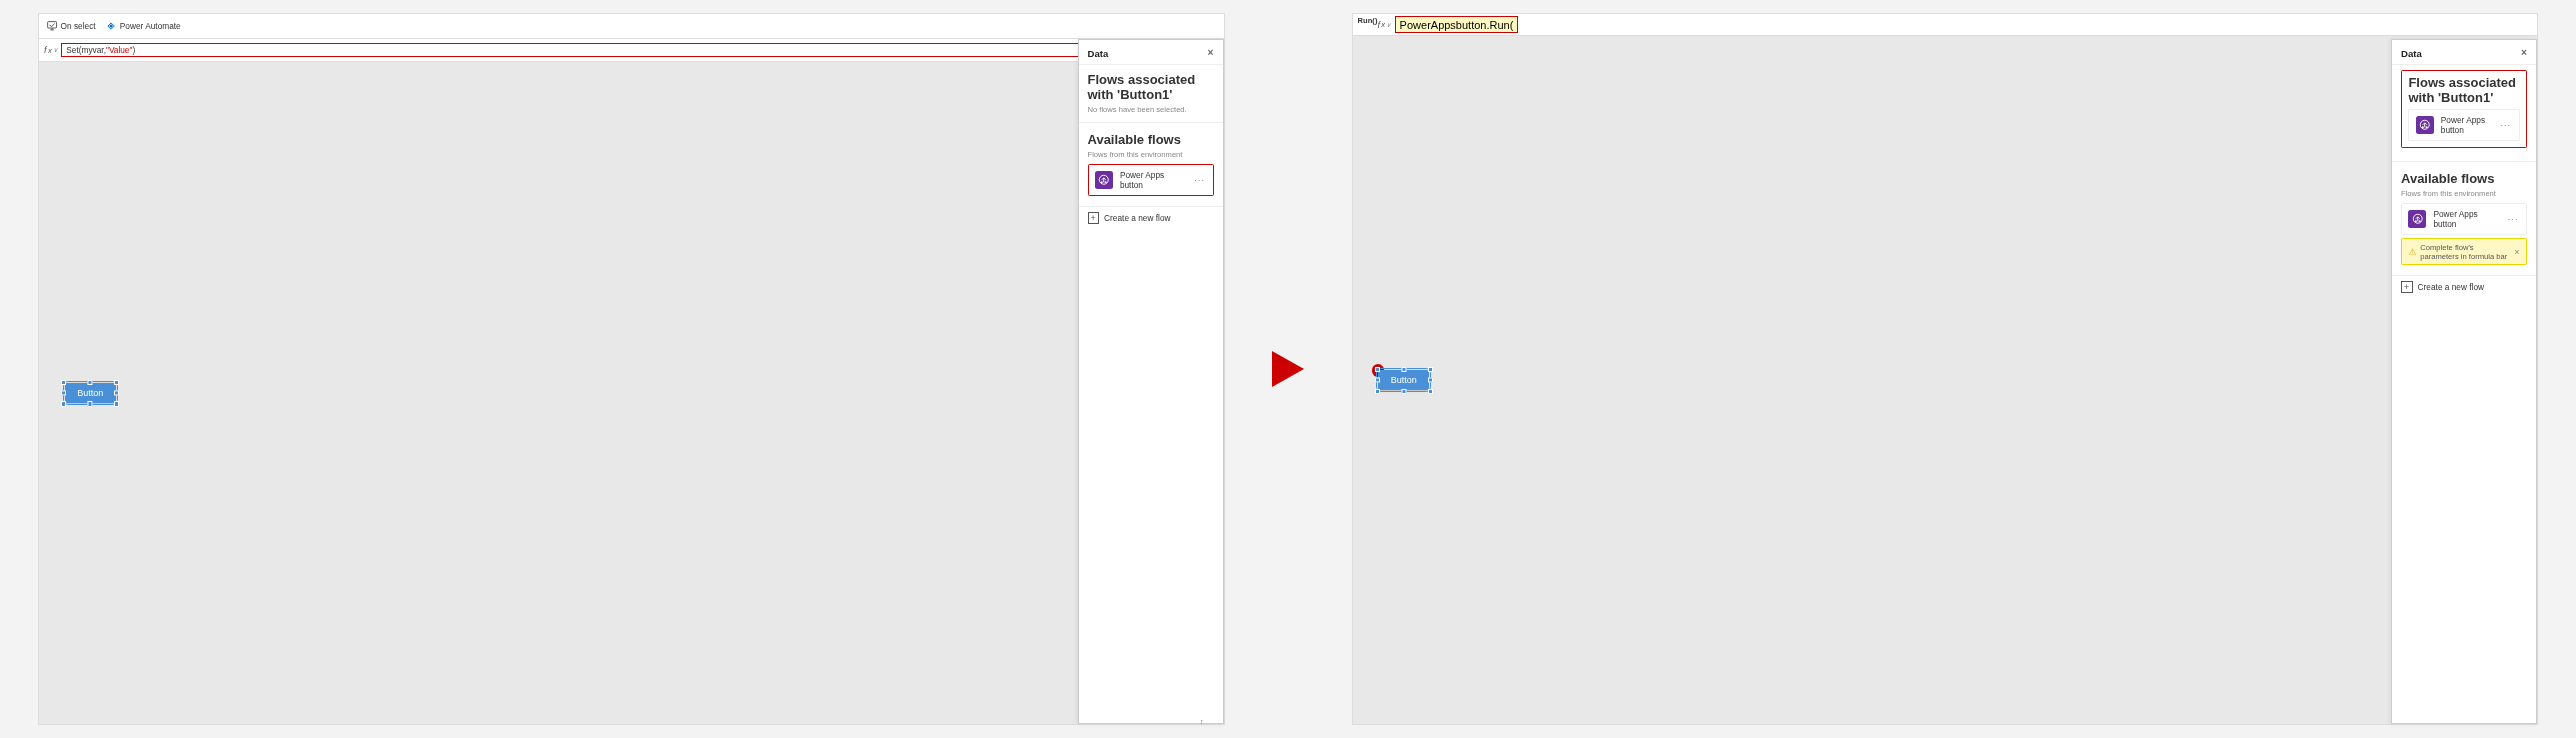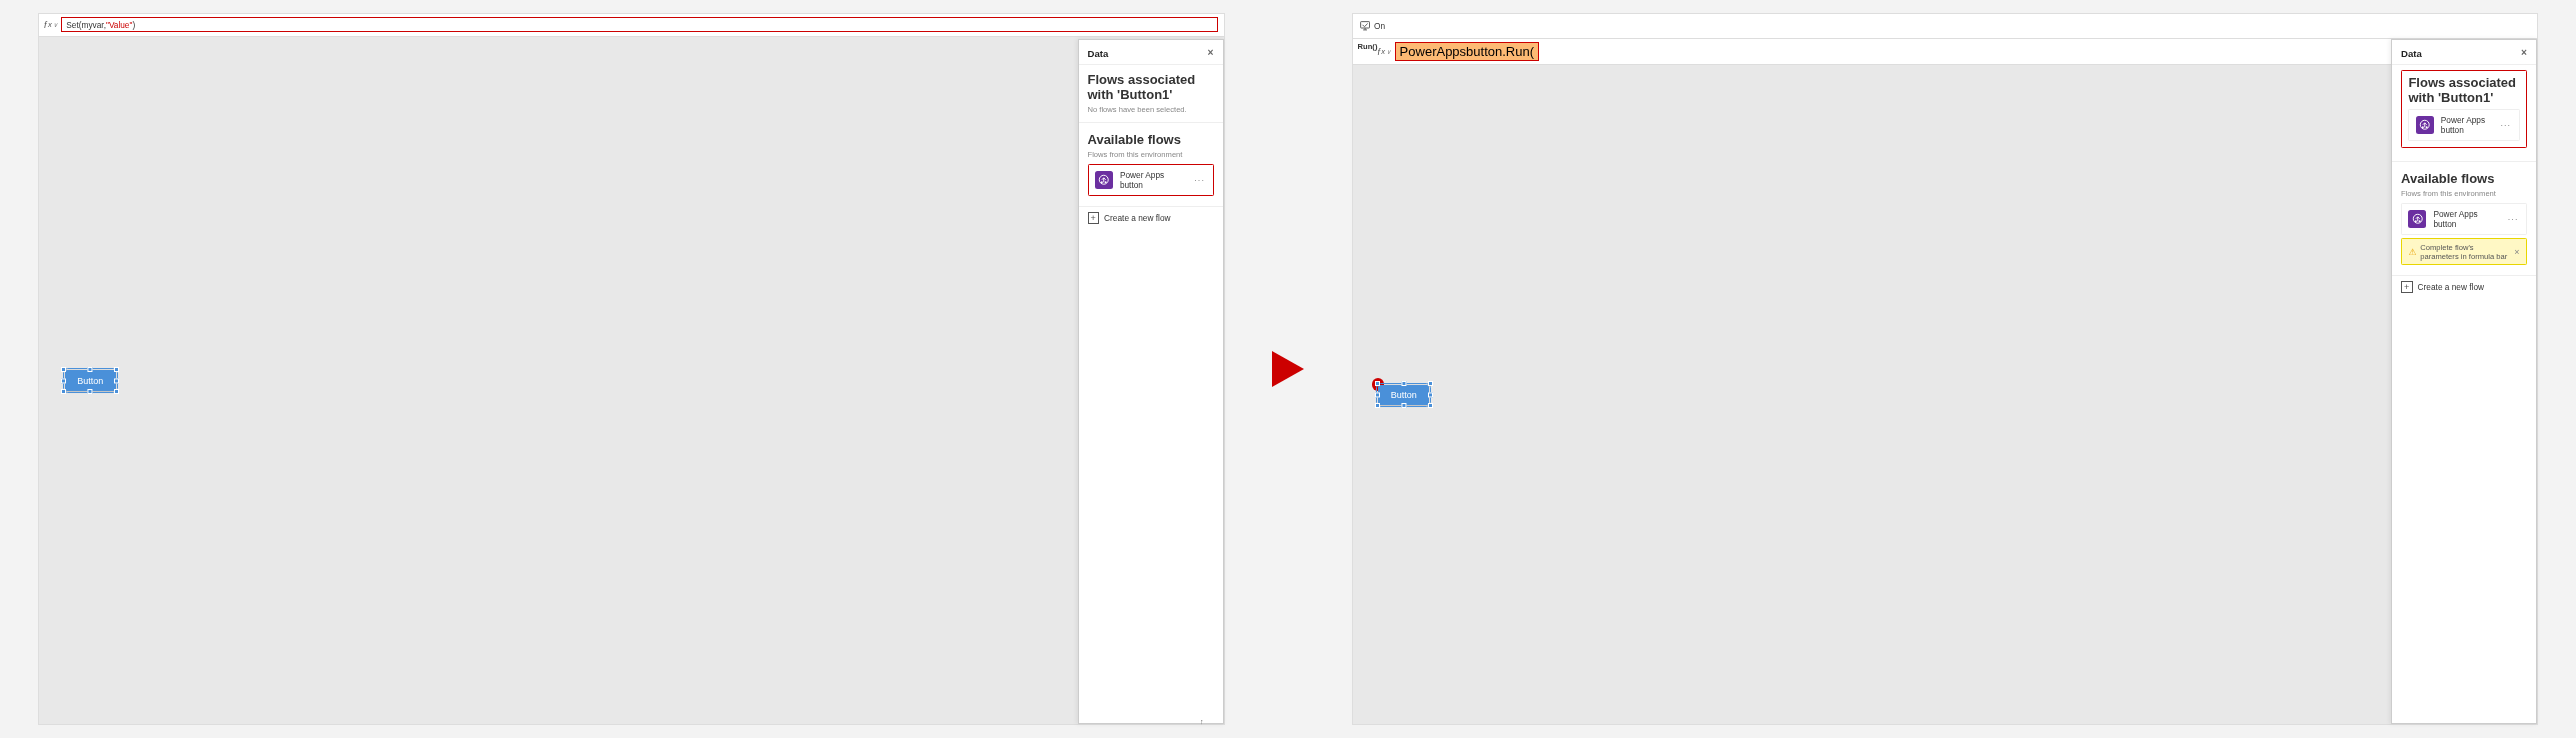--- a/index.html
+++ b/index.html
@@ -296,22 +296,22 @@
       margin-left: auto;
       color: #888;
       cursor: pointer;
       font-size: 9px;
     }
 
     
     .formula-run {
       border: 1.3px solid #cc0000;
       padding: 1.3px 3.8px;
-      font-size: 13px;
-      background: #fdba74;
+      font-size: 11px;
+      background: #fef9c3;
     }
 
     
     .formula-header {
       display: flex;
       flex-direction: row;
       padding: 1.3px 5.1px;
       background: #fff;
       border-bottom: 0.6px solid #ddd;
     }
@@ -339,20 +339,38 @@
       padding: 25.5px;
     }
   </style>
 </head>
 <body>
 
 <div class="main-container">
 
   <div class="panel">
 
+    <div class="panel-toolbar">
+      <div class="toolbar-item">
+        <svg width="10.2" height="10.2" viewBox="0 0 16 16" fill="none">
+          <rect x="1" y="1" width="14" height="10" rx="1" stroke="#555" stroke-width="1.5" fill="none"></rect>
+          <line x1="8" y1="11" x2="8" y2="14" stroke="#555" stroke-width="1.5"></line>
+          <line x1="5" y1="14" x2="11" y2="14" stroke="#555" stroke-width="1.5"></line>
+          <polyline points="4,6 7,9 12,4" stroke="#555" stroke-width="1.5" fill="none"></polyline>
+        </svg>
+        <span>On select</span>
+      </div>
+      <div class="toolbar-item">
+        <svg width="10.2" height="10.2" viewBox="0 0 16 16">
+          <path d="M3 8 L8 3 L13 8 L8 13 Z" fill="none" stroke="#0070c0" stroke-width="1.5"></path>
+          <path d="M5 8 L8 5 L11 8 L8 11 Z" fill="#0070c0"></path>
+        </svg>
+        <span>Power Automate</span>
+      </div>
+    </div>
 
     <div class="panel-formula-bar">
       <div class="formula-fx">
         <span style="font-style:italic;color:#555;font-size:9px;">f</span>
         <span style="font-size:7.6px;color:#555;">x</span>
         <span style="font-size:6.4px;color:#888;">∨</span>
       </div>
       <div class="formula-input">
         <span style="color:#333;">Set(myvar,</span><span style="color:#cc0000;">"Value"</span><span style="color:#333;">)</span>
       </div>
@@ -409,31 +427,20 @@
       </div>
     </div>
   </div>
 
   <div class="arrow-container">
     <div class="arrow-right"></div>
   </div>
 
   <div class="panel">
 
-    <div class="panel-toolbar">
-      <div class="toolbar-item">
-        <svg width="10.2" height="10.2" viewBox="0 0 16 16" fill="none">
-          <rect x="1" y="1" width="14" height="10" rx="1" stroke="#555" stroke-width="1.5" fill="none"></rect>
-          <line x1="8" y1="11" x2="8" y2="14" stroke="#555" stroke-width="1.5"></line>
-          <line x1="5" y1="14" x2="11" y2="14" stroke="#555" stroke-width="1.5"></line>
-          <polyline points="4,6 7,9 12,4" stroke="#555" stroke-width="1.5" fill="none"></polyline>
-        </svg>
-        <span>On</span>
-      </div>
-    </div>
 
     <div class="formula-header">
       <div class="formula-header-top">Run()</div>
       <div class="formula-header-bottom">
         <div class="formula-fx">
           <span style="font-style:italic;color:#555;font-size:9px;">f</span>
           <span style="font-size:7.6px;color:#555;">x</span>
           <span style="font-size:6.4px;color:#888;">∨</span>
         </div>
         <div class="formula-run">

